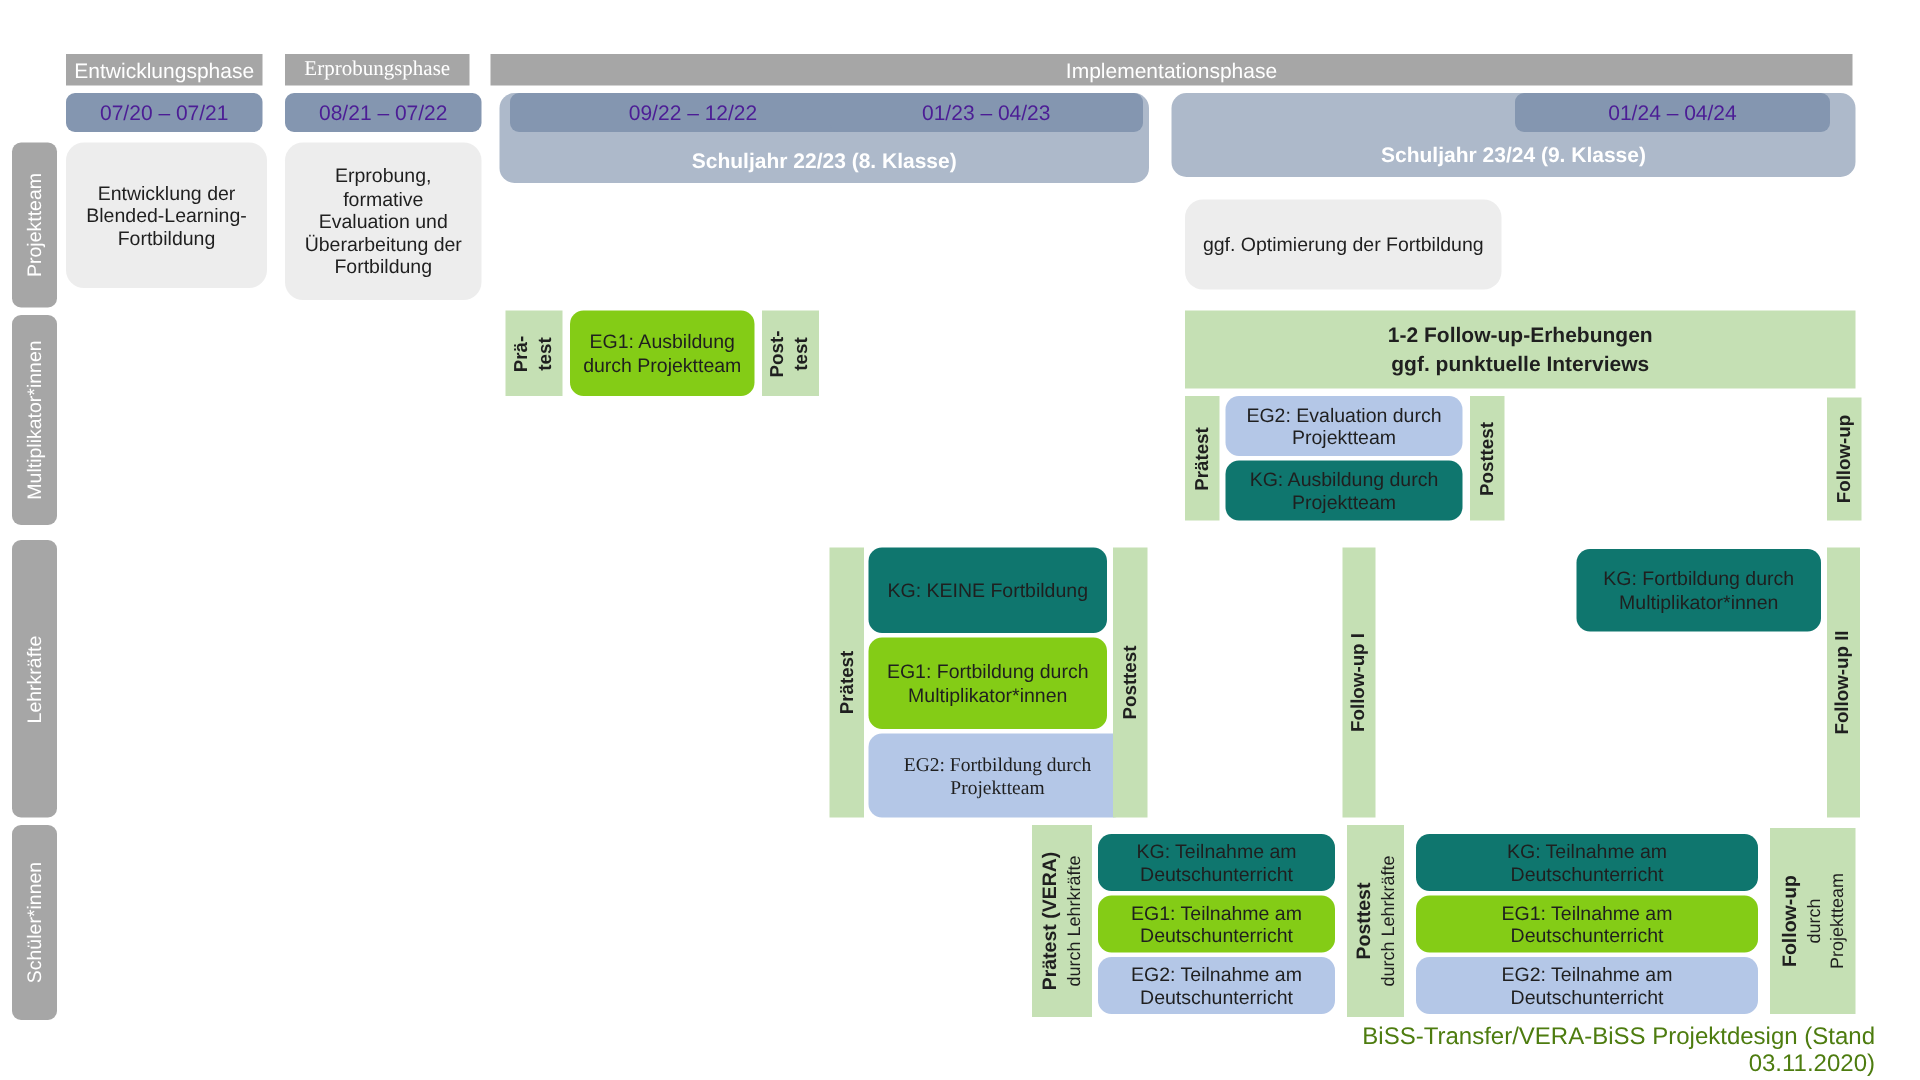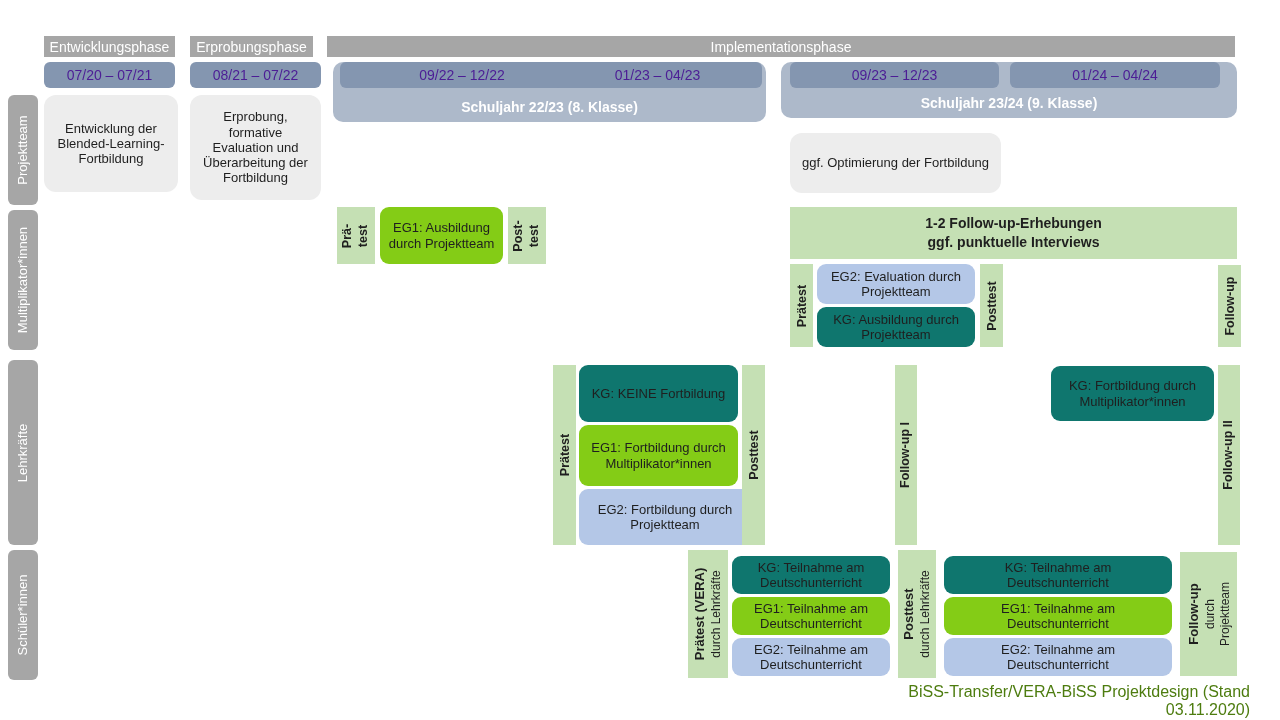--- a/index.html
+++ b/index.html
@@ -26,35 +26,34 @@
   .b{font-weight:bold;}
   .bigb{font-weight:bold;font-size:14px;line-height:1.35;}
   .caption{font-size:16px;text-align:right;color:#4d7c0f;}
 </style>
 </head>
 <body>
 
 <div class="stage">
 
   <div class="abs flexc phase" style="left:44px;top:36px;width:131px;height:21px;">Entwicklungsphase</div>
-  <div class="abs flexc phase" style="left:190px;top:36px;width:123px;height:21px;">Erprobungsphase</div>
+  <div class="abs flexc phase" style="left:190px;top:36px;width:123px;height:21px;font-family:Liberation Serif, serif;">Erprobungsphase</div>
   <div class="abs flexc phase" style="left:327px;top:36px;width:908px;height:21px;">Implementationsphase</div>
 
   <div class="abs cont" style="left:333px;top:62px;width:433px;height:60px;">
     <div class="sy">Schuljahr 22/23 (8. Klasse)</div>
   </div>
   <div class="abs cont" style="left:781px;top:62px;width:456px;height:56px;">
     <div class="sy">Schuljahr 23/24 (9. Klasse)</div>
   </div>
 
   <div class="abs flexc date" style="left:44px;top:62px;width:131px;height:26px;">07/20 – 07/21</div>
   <div class="abs flexc date" style="left:190px;top:62px;width:131px;height:26px;">08/21 – 07/22</div>
   <div class="abs flexc date" style="left:340px;top:62px;width:244px;height:26px;">09/22 – 12/22</div>
   <div class="abs flexc date" style="left:553px;top:62px;width:209px;height:26px;">01/23 – 04/23</div>
-  <div class="abs flexc date" style="left:790px;top:62px;width:209px;height:26px;">09/23 – 12/23</div>
   <div class="abs flexc date" style="left:1010px;top:62px;width:210px;height:26px;">01/24 – 04/24</div>
 
   <div class="abs side" style="left:8px;top:95px;width:30px;height:110px;">
     <div class="rot white" style="width:110px;height:30px;">
         <span>Projektteam</span>
       </div>
   </div>
   <div class="abs side" style="left:8px;top:210px;width:30px;height:140px;">
     <div class="rot white" style="width:140px;height:30px;">
         <span>Multiplikator*innen</span>
@@ -110,21 +109,21 @@
       </div>
   </div>
 
   <div class="abs vbar" style="left:553px;top:365px;width:23px;height:180px;">
     <div class="rot" style="width:180px;height:23px;">
         <span class="b">Prätest</span>
       </div>
   </div>
   <div class="abs flexc box kg" style="left:579px;top:365px;width:159px;height:57px;">KG: KEINE Fortbildung</div>
   <div class="abs flexc box eg1" style="left:579px;top:425px;width:159px;height:61px;">EG1: Fortbildung durch Multiplikator*innen</div>
-  <div class="abs flexc box eg2" style="left:579px;top:489px;width:172px;height:56px;">EG2: Fortbildung durch Projektteam</div>
+  <div class="abs flexc box eg2" style="left:579px;top:489px;width:172px;height:56px;font-family:Liberation Serif, serif;">EG2: Fortbildung durch Projektteam</div>
   <div class="abs vbar" style="left:742px;top:365px;width:23px;height:180px;">
     <div class="rot" style="width:180px;height:23px;">
         <span class="b">Posttest</span>
       </div>
   </div>
   <div class="abs vbar" style="left:895px;top:365px;width:22px;height:180px;">
     <div class="rot" style="width:180px;height:22px;">
         <span class="b">Follow-up I</span>
       </div>
   </div>

